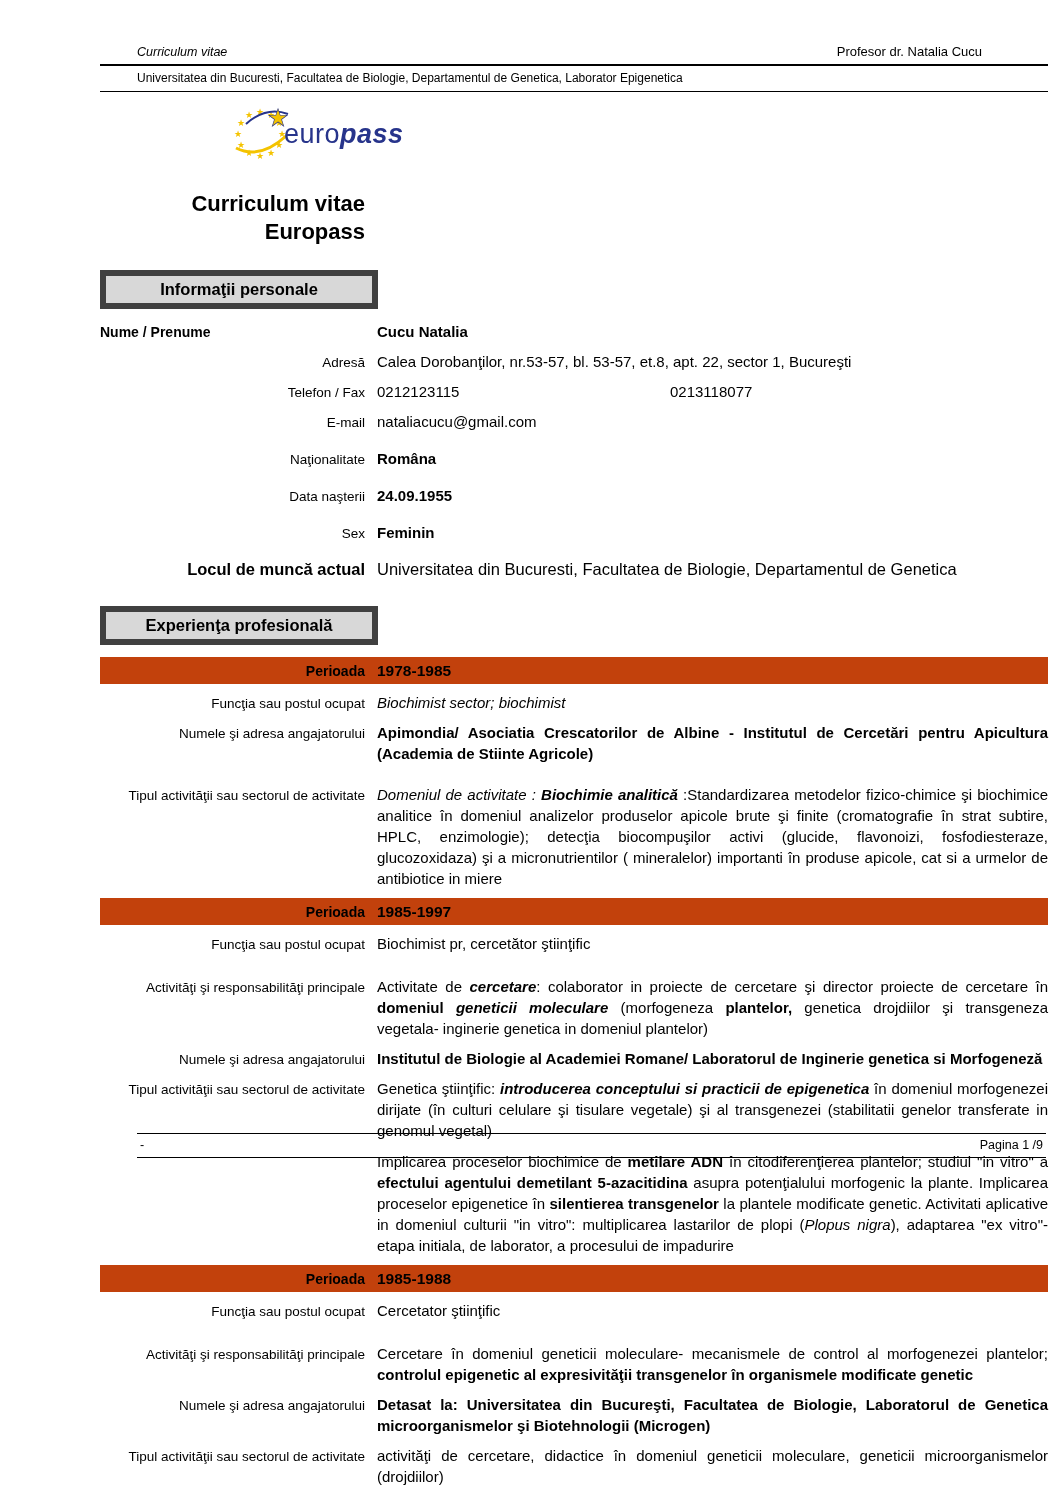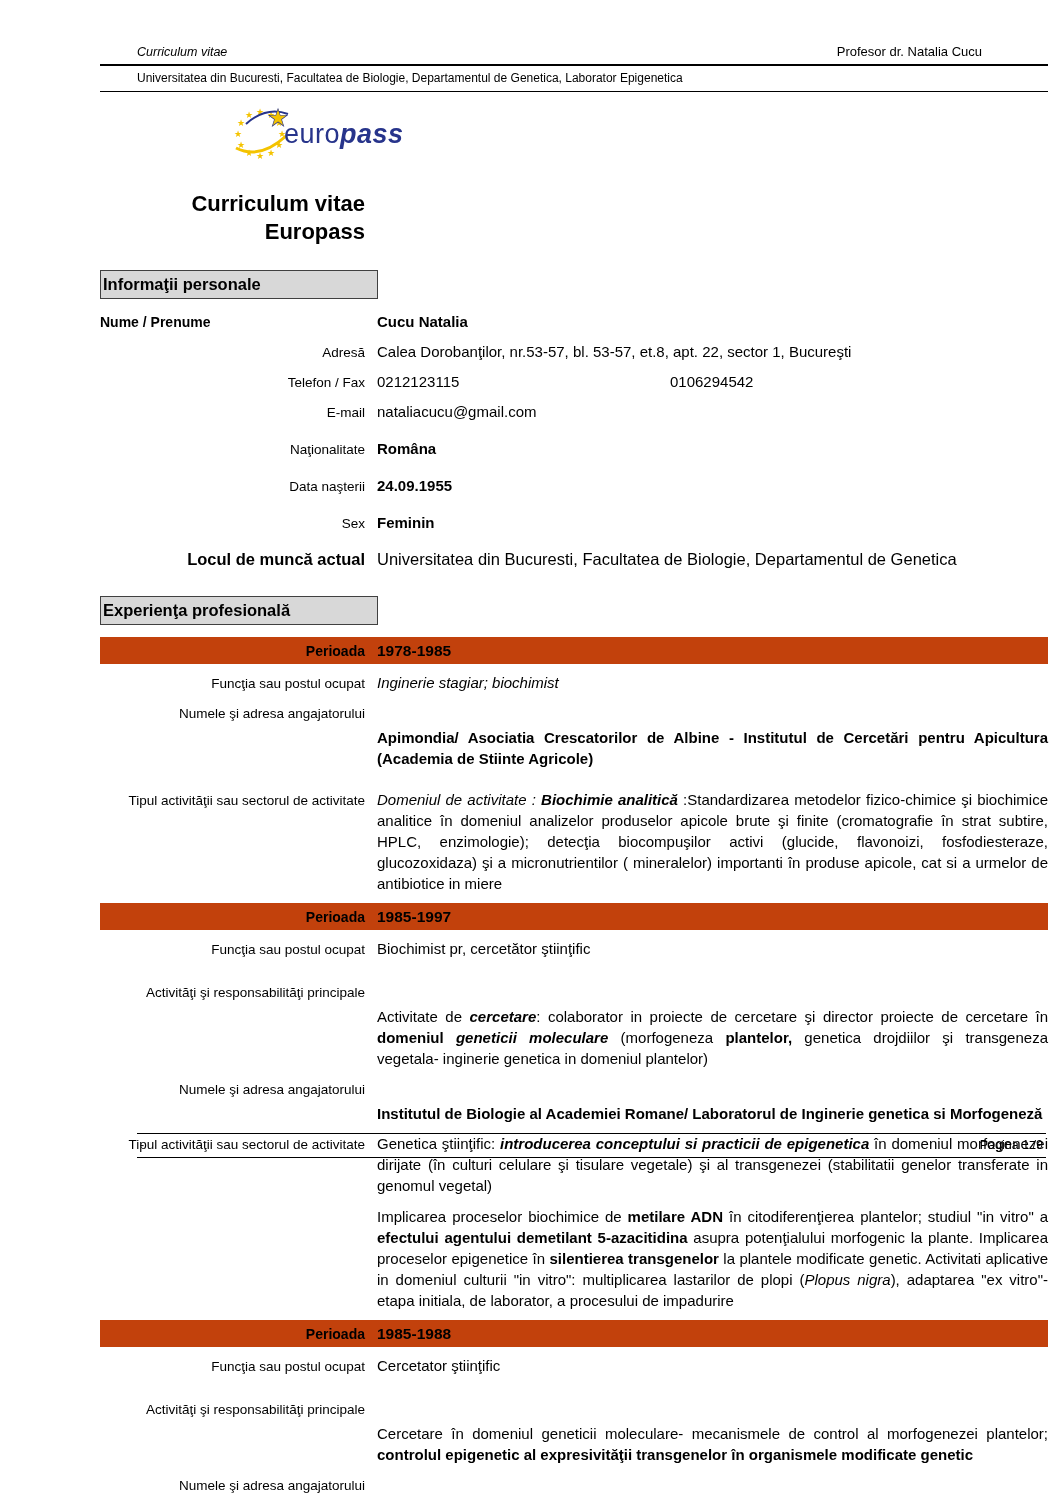--- a/index.html
+++ b/index.html
@@ -23,36 +23,36 @@
   .logo { display: flex; align-items: center; margin: 10px 0 0 128px; height: 64px; }
   .logo-text { margin-left: -10px; font-size: 27px; color: #27348b; letter-spacing: 0.5px; }
   .logo-text .euro { font-weight: normal; }
   .logo-text .pass { font-weight: bold; font-style: italic; }
 
   
   .doc-title { width: 265px; text-align: right; font-weight: bold; font-size: 22px; line-height: 28px; margin-top: 24px; }
 
   
   .section-box {
-    width: 278px; border: 1px solid #404040; background: #d8d8d8;
-    font-weight: bold; font-size: 16.5px; 
+    width: 278px; border: 6px solid #404040; background: #d8d8d8;
+    font-weight: bold; font-size: 16.5px; text-align: center;
     padding: 4px 2px; margin: 0 0 12px 0;
   }
   .sec-gap1 { margin-top: 24px; }
   .sec-gap2 { margin-top: 26px; }
 
   
   .row { display: flex; margin-bottom: 9px; }
   .lcol { flex: 0 0 265px; width: 265px; text-align: right; font-size: 13.5px; line-height: 17px; padding-top: 3px; }
   .vcol { flex: 1; padding-left: 12px; font-size: 15px; line-height: 21px; }
   .label-left { text-align: left; font-weight: bold; font-size: 14px; }
   .label-lg { font-weight: bold; font-size: 16.5px; line-height: 20px; padding-top: 0; }
   .vcol.lg { font-size: 16.5px; }
   .bold { font-weight: bold; }
-  .justify { text-align: justify; margin-top: 25px; }
+  .justify { text-align: justify; }
   .mb-lg { margin-bottom: 16px; }
   .mb-xl { margin-bottom: 22px; }
   .mb-emp { margin-bottom: 20px; }
 
   
   .period-row { background: #c2410c; padding: 3px 0; margin-bottom: 8px; }
   .plabel { font-weight: bold; font-size: 14px; }
   .pvalue { font-weight: bold; font-size: 15.5px; }
 
   .para { text-align: justify; }
@@ -125,21 +125,21 @@
     </div>
 
     <div class="row">
       <div class="lcol">Adresă</div>
       <div class="vcol">Calea Dorobanţilor, nr.53-57, bl. 53-57, et.8, apt. 22, sector 1, Bucureşti</div>
     </div>
 
     <div class="row">
       <div class="lcol">Telefon / Fax</div>
       <div class="vcol">
-        <span class="phone-first">0212123115</span><span>0106294542</span>
+        <span class="phone-first">0212123115</span><span>0213118077</span>
       </div>
     </div>
 
     <div class="row mb-lg">
       <div class="lcol">E-mail</div>
       <div class="vcol">nataliacucu@gmail.com</div>
     </div>
 
     <div class="row mb-lg">
       <div class="lcol">Naţionalitate</div>
@@ -164,21 +164,21 @@
 
   <section>
     <div class="section-box sec-gap2">Experienţa profesională</div>
 
     <div class="row period-row">
       <div class="lcol plabel">Perioada</div>
       <div class="vcol pvalue">1978-1985</div>
     </div>
     <div class="row">
       <div class="lcol">Funcţia sau postul ocupat</div>
-      <div class="vcol"><span class="i">Inginerie stagiar; biochimist</span></div>
+      <div class="vcol"><span class="i">Biochimist sector; biochimist</span></div>
     </div>
     <div class="row mb-emp">
       <div class="lcol">Numele şi adresa angajatorului</div>
       <div class="vcol justify"><span class="b">Apimondia/ Asociatia Crescatorilor de Albine - Institutul de Cercetări pentru Apicultura (Academia de Stiinte Agricole)</span></div>
     </div>
     <div class="row">
       <div class="lcol">Tipul activităţii sau sectorul de activitate</div>
       <div class="vcol">
         <div class="para"><span class="i">Domeniul de activitate : </span><span class="b i">Biochimie analitică </span><span>:Standardizarea metodelor fizico-chimice şi biochimice analitice în domeniul analizelor produselor apicole brute şi finite (cromatografie în strat subtire, HPLC, enzimologie); detecţia biocompuşilor activi (glucide, flavonoizi, fosfodiesteraze, glucozoxidaza) şi  a micronutrientilor ( mineralelor) importanti în produse apicole, cat si a urmelor de antibiotice in miere</span></div>
       </div>

